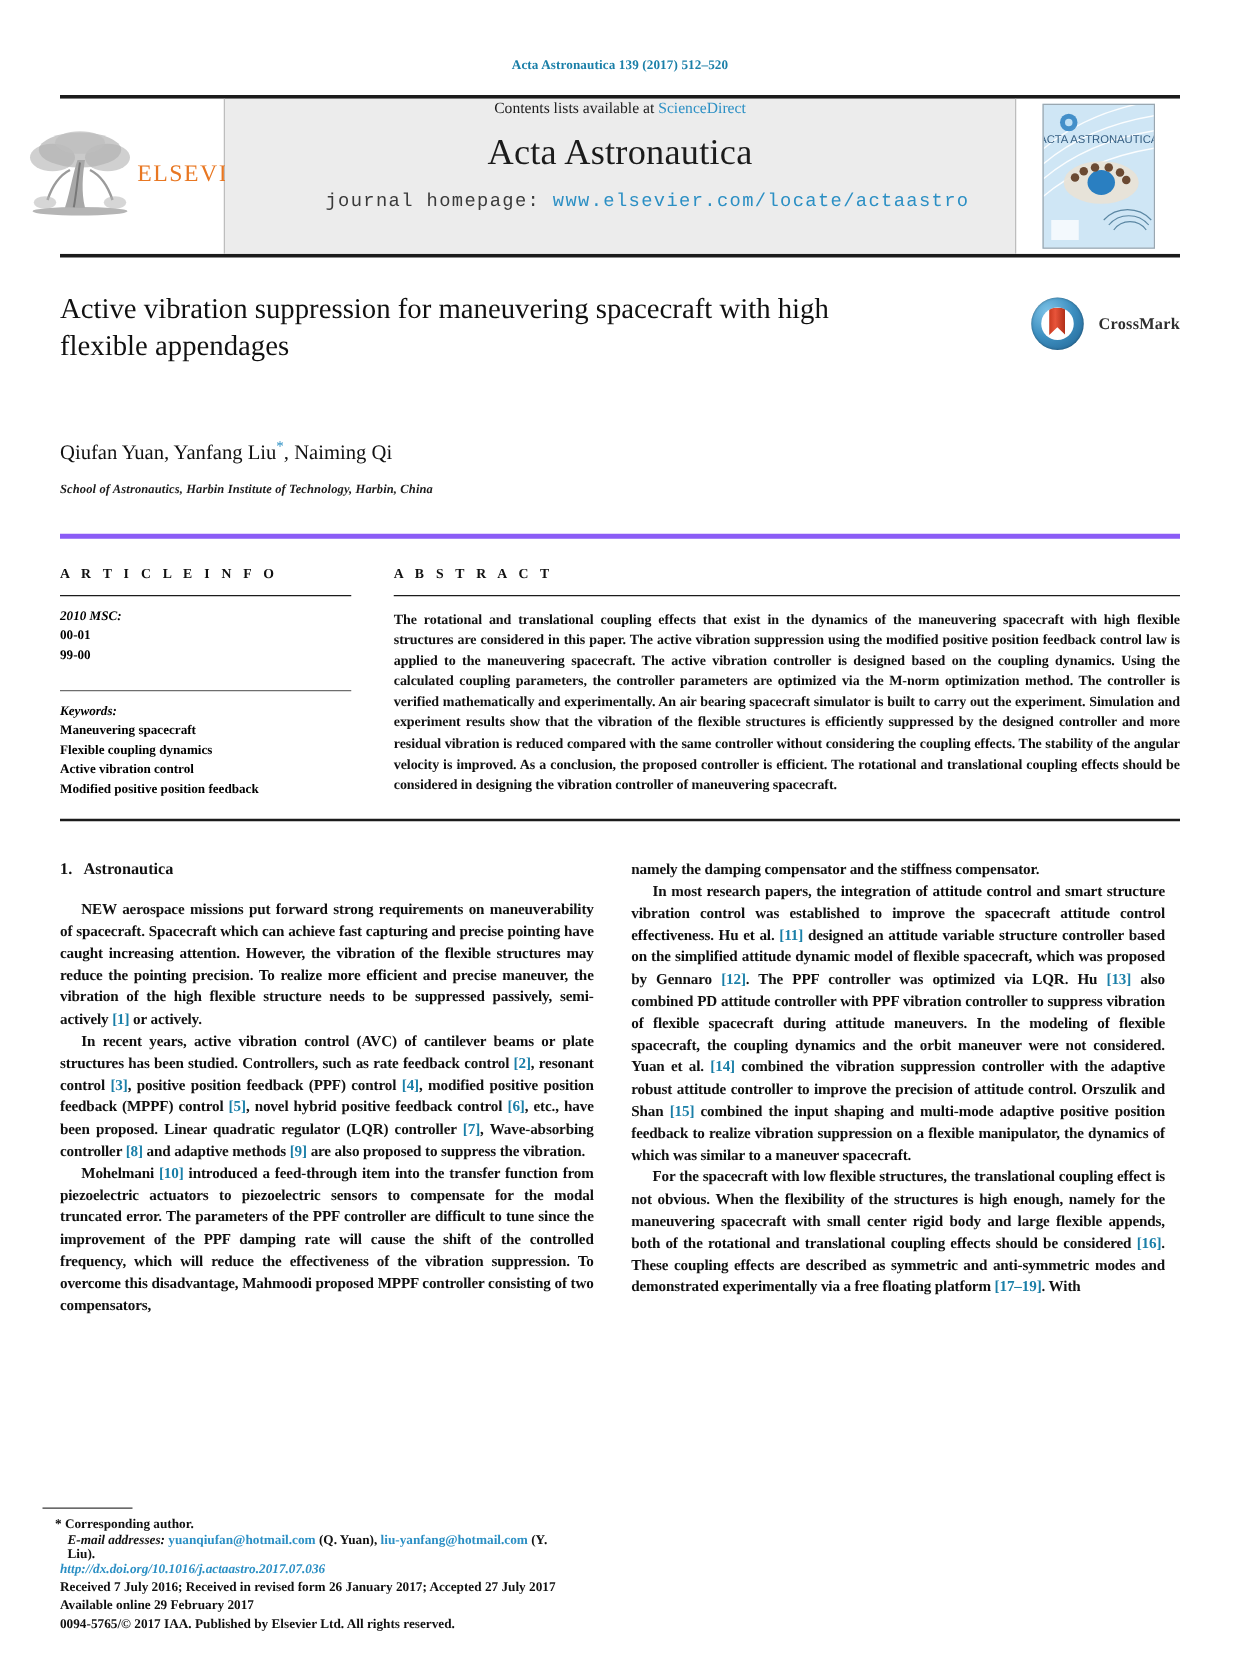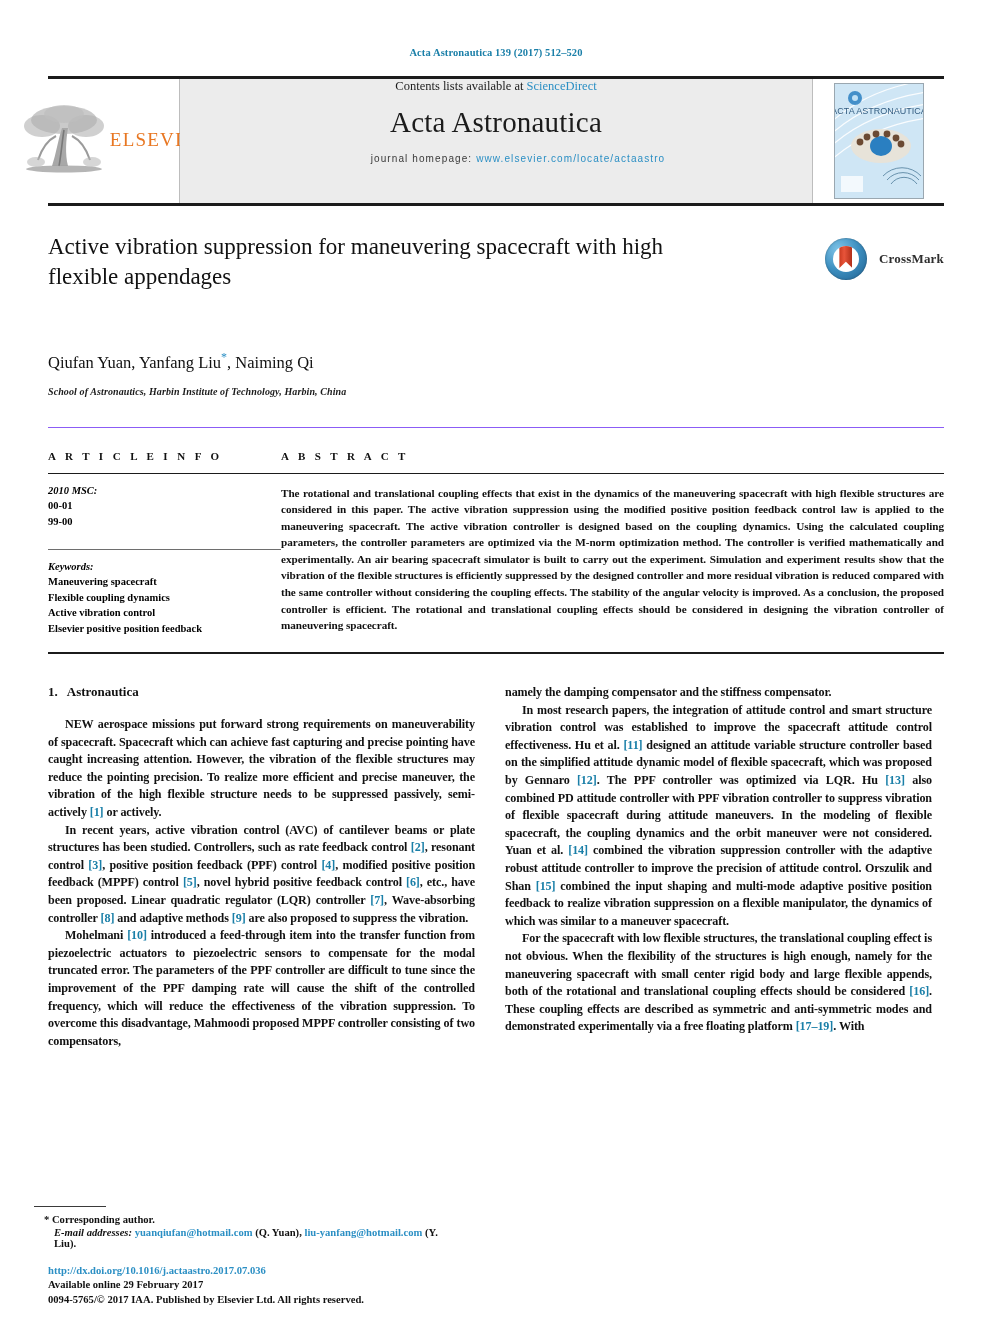--- a/index.html
+++ b/index.html
@@ -80,24 +80,24 @@
     margin-bottom: 12px;
   }
   .contents-line a { color: #2b8fc4; text-decoration: none; }
   .journal-name {
     font-size: 29px;
     color: #1b1b1b;
     letter-spacing: 0.2px;
     margin-bottom: 14px;
   }
   .homepage-line {
-    font-size: 10px;
+    font-size: 15px;
     letter-spacing: 1.1px;
     color: #3a3a3a;
-    font-family: Liberation Sans, sans-serif;
+    font-family: Liberation Mono, monospace;
     padding-left: 44px;
   }
   .homepage-line .url { color: #2b8fc4; }
   .masthead-right {
     width: 132px;
     flex: 0 0 132px;
     border-left: 1px solid #bdbdbd;
     background: #ffffff;
     display: flex;
     align-items: center;
@@ -171,23 +171,24 @@
     font-size: 10px;
     font-style: italic;
     font-weight: bold;
     color: #1b1b1b;
     letter-spacing: 0.1px;
   }
 
   
   .info-abstract {
     margin-top: 30px;
-    border-top: 1px solid #8b5cf6;
+    border-top: 4px solid #8b5cf6;
     padding-top: 22px;
     display: flex;
+    gap: 34px;
   }
   .col-info { width: 233px; flex: 0 0 233px; }
   .col-abstract { flex: 1 1 auto; }
 
   .sec-head {
     font-family: "Liberation Serif", serif;
     font-size: 11px;
     font-weight: bold;
     letter-spacing: 3.4px;
     color: #111111;
@@ -272,21 +273,21 @@
   .pubinfo {
     position: absolute;
     left: 48px;
     bottom: 16px;
     width: 600px;
     font-size: 10.6px;
     line-height: 14.5px;
     font-weight: bold;
     color: #111111;
   }
-  .doi { color: #2b8fc4; }
+  .doi { color: #2b8fc4; font-style: italic; }
 </style>
 </head>
 <body>
 
 <div class="page">
 
   <div class="running-head">Acta Astronautica 139 (2017) 512–520</div>
 
   <div class="masthead">
 
@@ -382,21 +383,21 @@
         <div class="info-label">2010 MSC:</div>
         <div class="info-item">00-01</div>
         <div class="info-item">99-00</div>
       </div>
       <div class="rule-thin"></div>
       <div class="info-group kw-block">
         <div class="info-label">Keywords:</div>
         <div class="info-item">Maneuvering spacecraft</div>
         <div class="info-item">Flexible coupling dynamics</div>
         <div class="info-item">Active vibration control</div>
-        <div class="info-item">Elsevier positive position feedback</div>
+        <div class="info-item">Modified positive position feedback</div>
       </div>
     </div>
 
     <div class="col-abstract">
       <div class="sec-head">A B S T R A C T</div>
       <div class="rule-strong"></div>
       <div class="abstract-body">The rotational and translational coupling effects that exist in the dynamics of the maneuvering spacecraft with high flexible structures are considered in this paper. The active vibration suppression using the modified positive position feedback control law is applied to the maneuvering spacecraft. The active vibration controller is designed based on the coupling dynamics. Using the calculated coupling parameters, the controller parameters are optimized via the M-norm optimization method. The controller is verified mathematically and experimentally. An air bearing spacecraft simulator is built to carry out the experiment. Simulation and experiment results show that the vibration of the flexible structures is efficiently suppressed by the designed controller and more residual vibration is reduced compared with the same controller without considering the coupling effects. The stability of the angular velocity is improved. As a conclusion, the proposed controller is efficient. The rotational and translational coupling effects should be considered in designing the vibration controller of maneuvering spacecraft.</div>
     </div>
   </div>
   <div class="abstract-rule-bottom"></div>
@@ -426,17 +427,18 @@
       <span class="lbl">E-mail addresses:</span>
       <a href="#">yuanqiufan@hotmail.com</a>
       <span>(Q. Yuan),</span>
       <a href="#">liu-yanfang@hotmail.com</a>
       <span>(Y. Liu).</span>
     </div>
   </div>
 
   <div class="pubinfo">
     <div class="doi">http://dx.doi.org/10.1016/j.actaastro.2017.07.036</div>
+    <div>Received 7 July 2016; Received in revised form 26 January 2017; Accepted 27 July 2017</div>
     <div>Available online 29 February 2017</div>
     <div>0094-5765/© 2017 IAA. Published by Elsevier Ltd. All rights reserved.</div>
   </div>
 
 </div>
 
 </body></html>

